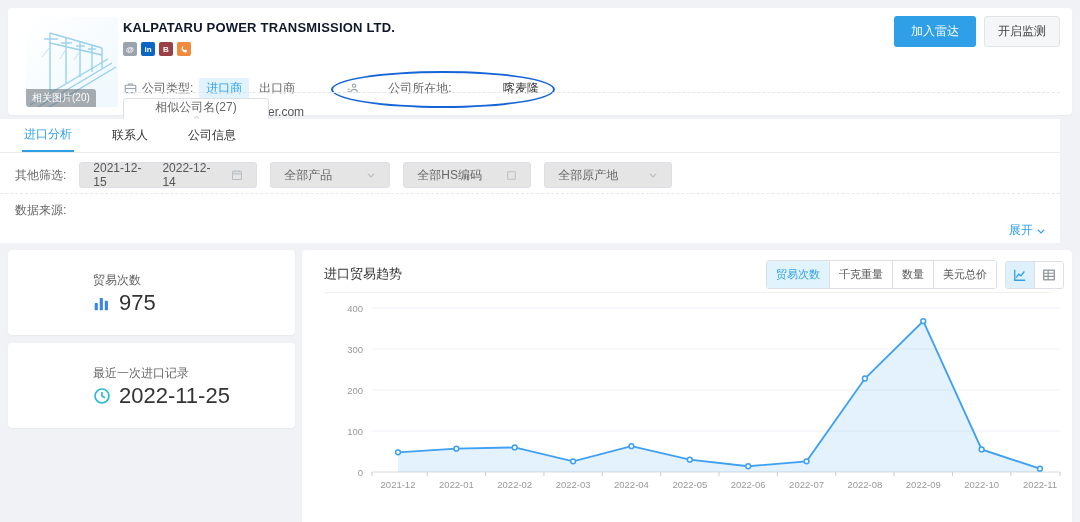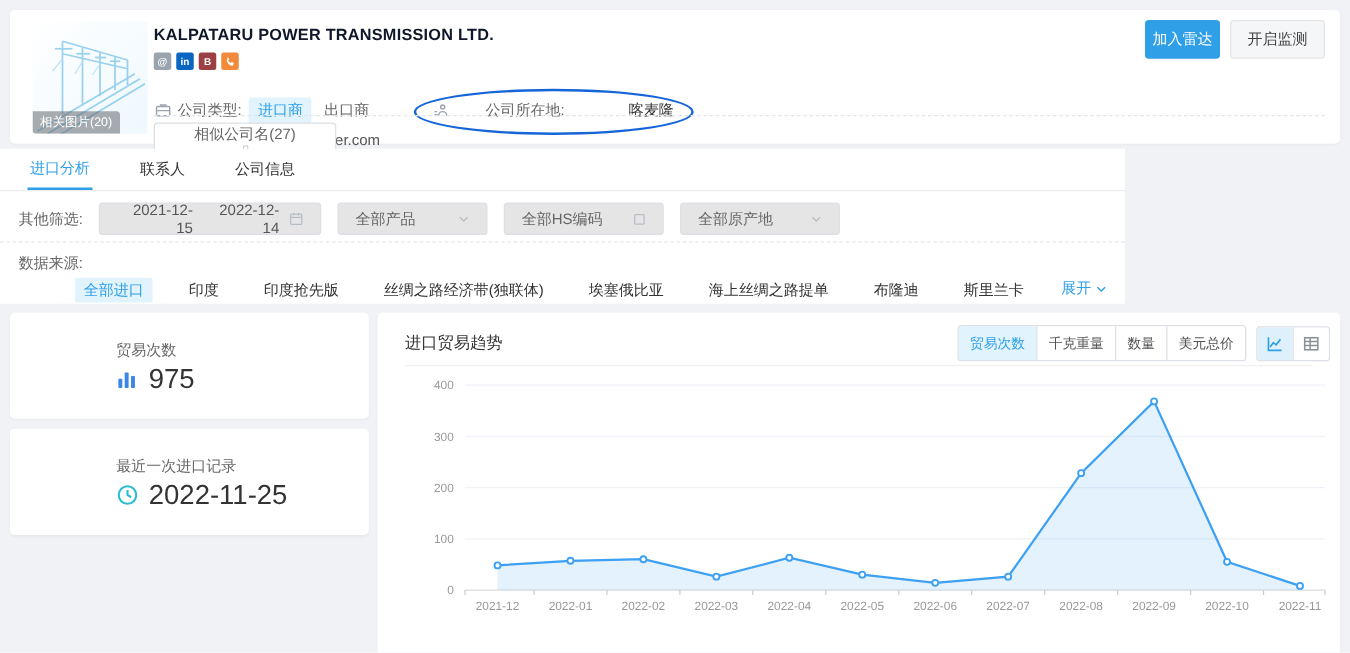--- a/index.html
+++ b/index.html
@@ -25,25 +25,25 @@
   .badge{background:var(--badge-bg,#e1f3fd);color:var(--accent,#2f9fe8);padding:2px 7px;border-radius:2px;margin:0 10px 0 6px;}
   .plain-type{color:#666;margin-right:14px;}
   .loc-group{position:relative;display:flex;align-items:center;margin-left:26px;padding:2px 10px;gap:24px;}
   .loc-ellipse{position:absolute;left:-4px;right:-6px;top:-7px;bottom:-9px;border:2.5px solid var(--annotation,#1565d8);
                border-radius:50%;pointer-events:none;}
   .website{color:#555;}
   .header-dash{position:absolute;left:115px;right:12px;top:84px;border-top:1px dashed #e3e6ea;}
   .similar-select{position:absolute;left:115px;top:90px;width:128px;height:22px;border:1px solid #dcdfe6;border-radius:3px;
                   display:flex;align-items:center;justify-content:space-between;padding:0 8px;color:#666;cursor:pointer;background:#fff;flex-direction:column;}
   .header-actions{position:absolute;right:12px;top:8px;display:flex;gap:8px;}
-  .btn-primary{background:var(--accent,#2f9fe8);color:#fff;border:none;border-radius:3px;padding:6px 6px;font-size:12px;cursor:pointer;}
+  .btn-primary{background:var(--accent,#2f9fe8);color:#fff;border:none;border-radius:3px;padding:6px 17px;font-size:12px;cursor:pointer;}
   .btn-plain{background:#f5f6f7;color:#404040;border:1px solid #e3e4e6;border-radius:3px;padding:6px 13px;font-size:12px;cursor:pointer;}
 
   
-  .panel{position:absolute;left:0;top:119px;width:900px;height:124px;background:#fff;text-align:right;}
+  .panel{position:absolute;left:0;top:119px;width:1060px;height:124px;background:#fff;}
   .tab-bar{position:absolute;left:22px;top:0;display:flex;gap:36px;height:33px;align-items:center;}
   .tab{color:#333;cursor:pointer;padding:0 2px;height:31px;line-height:31px;}
   .tab.active{color:var(--accent,#2f9fe8);border-bottom:2px solid var(--accent,#2f9fe8);}
   .tab-border{position:absolute;left:0;top:33px;width:100%;border-top:1px solid #ececec;}
   .filter-row{position:absolute;left:15px;top:43px;display:flex;align-items:center;gap:13px;}
   .fbox{height:24px;border:1px solid #dcdfe6;border-radius:3px;display:flex;align-items:center;
         padding:0 13px;gap:8px;color:#555;cursor:pointer;background:#e5e5e5;}
   .fbox .ph{color:#666;}
   .panel-dash{position:absolute;left:0;top:74px;width:100%;border-top:1px dashed #e6e8ec;}
   .source-row{position:absolute;left:15px;top:81px;display:flex;align-items:center;gap:22px;height:20px;}
@@ -215,32 +215,20 @@
           </svg>
       </span>
     </div>
 
     <div class="panel-dash"></div>
 
     <div class="source-row">
       <span class="muted">数据来源:</span>
     </div>
 
-    <div class="sub-row">
-        <span class="pill active">全部进口</span>
-        <span class="pill">印度</span>
-        <span class="pill">印度抢先版</span>
-        <span class="pill">丝绸之路经济带(独联体)</span>
-        <span class="pill">埃塞俄比亚</span>
-        <span class="pill">海上丝绸之路提单</span>
-        <span class="pill">布隆迪</span>
-        <span class="pill">斯里兰卡</span>
-        <span class="pill">巴基斯坦</span>
-        <span class="pill">欧亚航线</span>
-      </div>
     <div class="expand-link">
       <span>展开</span>
       <svg width="10" height="10" viewBox="0 0 16 16" fill="none" stroke="#2f9fe8" stroke-width="1.8">
           <path d="M3 6l5 5 5-5"></path>
         </svg>
     </div>
   </div>
 
   <div class="stats-column">
       <div class="card stat-card">

